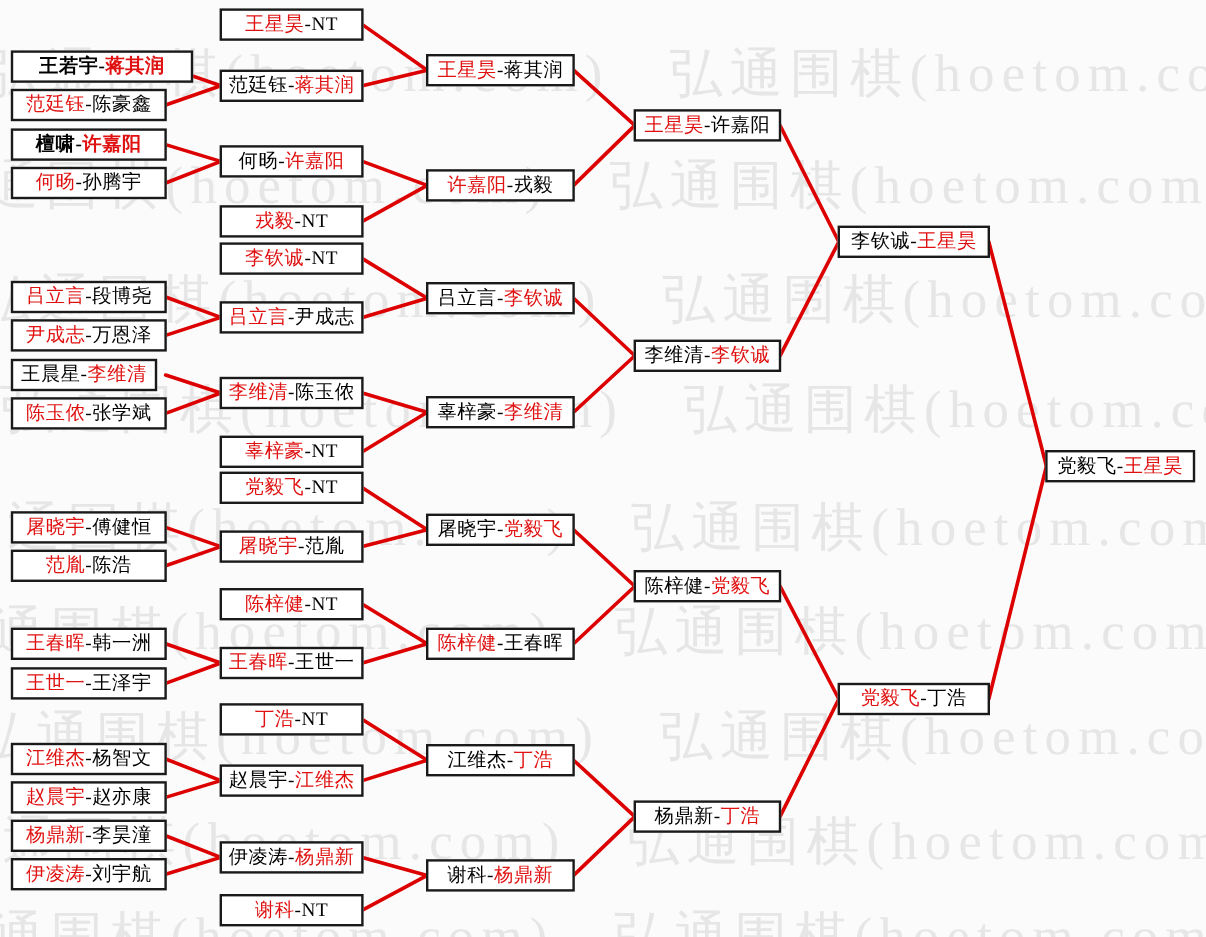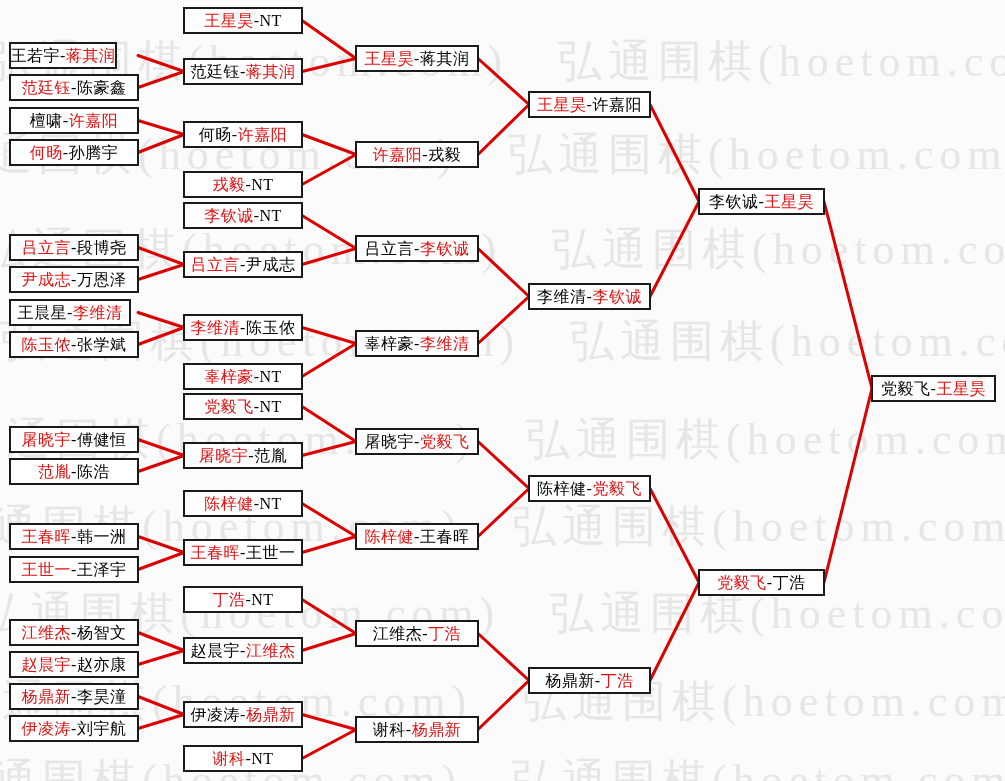--- a/index.html
+++ b/index.html
@@ -79,31 +79,31 @@
       <line x1="478" y1="536.5" x2="529" y2="488.5" stroke="#dd0000" stroke-width="3" stroke-linecap="round"></line>
       <line x1="478" y1="633.5" x2="529" y2="680.5" stroke="#dd0000" stroke-width="3" stroke-linecap="round"></line>
       <line x1="478" y1="729.5" x2="529" y2="680.5" stroke="#dd0000" stroke-width="3" stroke-linecap="round"></line>
       <line x1="650" y1="104.5" x2="699" y2="201.5" stroke="#dd0000" stroke-width="3" stroke-linecap="round"></line>
       <line x1="650" y1="296.5" x2="699" y2="201.5" stroke="#dd0000" stroke-width="3" stroke-linecap="round"></line>
       <line x1="650" y1="488.5" x2="699" y2="582.5" stroke="#dd0000" stroke-width="3" stroke-linecap="round"></line>
       <line x1="650" y1="680.5" x2="699" y2="582.5" stroke="#dd0000" stroke-width="3" stroke-linecap="round"></line>
       <line x1="824" y1="201.5" x2="872" y2="388.5" stroke="#dd0000" stroke-width="3" stroke-linecap="round"></line>
       <line x1="824" y1="582.5" x2="872" y2="388.5" stroke="#dd0000" stroke-width="3" stroke-linecap="round"></line>
     </svg>
-    <div class="match" style="left: 9px; top: 42px; width: 108px;">
+    <div class="match" style="left: 9px; top: 42px; width: 152px; font-weight: bold;">
       <span>王若宇</span>
       <span>-</span>
       <span class="win">蒋其润</span>
     </div>
     <div class="match" style="left: 9px; top: 74px; width: 130px;">
       <span class="win">范廷钰</span>
       <span>-</span>
       <span>陈豪鑫</span>
     </div>
-    <div class="match" style="left: 9px; top: 107px; width: 130px;">
+    <div class="match" style="left: 9px; top: 107px; width: 130px; font-weight: bold;">
       <span>檀啸</span>
       <span>-</span>
       <span class="win">许嘉阳</span>
     </div>
     <div class="match" style="left: 9px; top: 139px; width: 130px;">
       <span class="win">何旸</span>
       <span>-</span>
       <span>孙腾宇</span>
     </div>
     <div class="match" style="left: 9px; top: 234px; width: 130px;">

